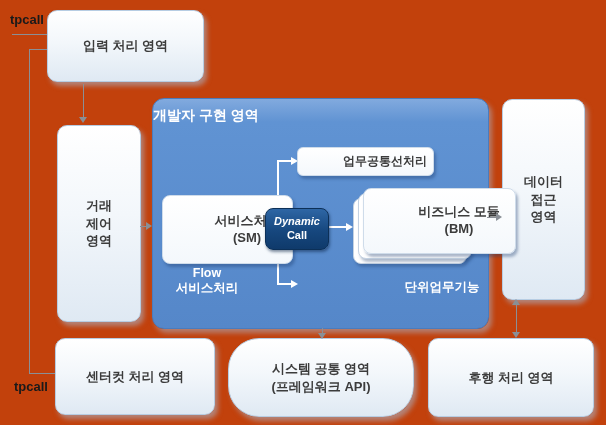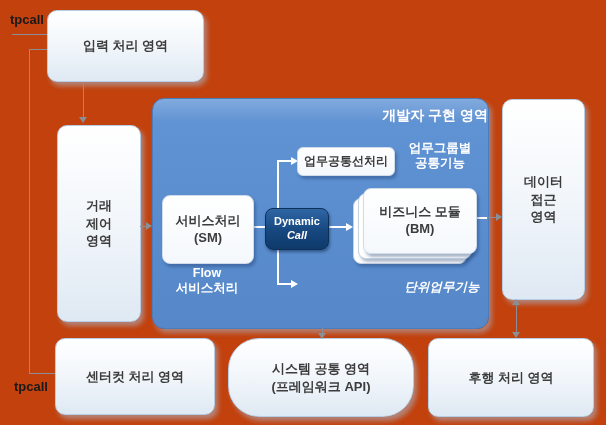--- a/index.html
+++ b/index.html
@@ -18,30 +18,30 @@
   }
   .lightbox .ln{display:block;}
   
   #panel{
     position:absolute;left:152px;top:98px;width:335px;height:229px;border-radius:12px;
     background:linear-gradient(180deg,#82aade 0%,#6093d3 10%,#5587c9 100%);
     border:1px solid #4a7cbe;
     box-shadow:3px 4px 5px rgba(168,188,212,0.5);
   }
   #panel-title{
-    position:absolute;left:0;right:0;top:8px;text-align:right;
+    position:absolute;left:0;right:0;top:8px;text-align:left;
     color:#ffffff;font-weight:bold;font-size:14px;
   }
   .innerbox{
     position:absolute;border-radius:8px;
     background:linear-gradient(180deg,#ffffff 0%,#f4f8fc 100%);
     border:1px solid #cfdcea;
     box-shadow:2px 3px 3px rgba(30,60,110,0.38);
     display:flex;align-items:center;justify-content:center;
-    color:#3c3c3c;font-weight:bold;font-size:13px;line-height:1.3;text-align:center;
+    color:#3c3c3c;font-weight:bold;font-size:13px;line-height:1.3;text-align:center;padding-left:39px;
   }
   .pill{border-radius:6px;font-size:12px;}
   .stack-layer{
     position:absolute;border-radius:8px;background:#ffffff;border:1px solid #c4d2e2;
     box-shadow:2px 3px 3px rgba(30,60,110,0.35);
   }
   #dynamic-call{
     position:absolute;left:265px;top:208px;width:62px;height:40px;border-radius:8px;
     background:linear-gradient(180deg,#2e66a5 0%,#16477e 55%,#0f3a6b 100%);
     border:1px solid #0c3058;
@@ -152,34 +152,30 @@
   <div class="stack-layer" style="left:358px;top:193px;width:112px;height:64px;"></div>
   <div class="innerbox" style="left:363px;top:188px;width:112px;height:64px;">
     <span>
       <span class="ln">비즈니스 모듈</span>
       <span class="ln">(BM)</span>
     </span>
   </div>
 
   <div id="dynamic-call">
     <span>
-      <span class="ln" style="display:block;">Dynamic</span>
-      <span class="ln" style="display:block;font-style:italic;">Call</span>
+      <span class="ln" style="display:block;font-style:italic;">Dynamic</span>
+      <span class="ln" style="display:block;">Call</span>
     </span>
   </div>
 
   <div class="bluelabel" style="left:160px;top:266px;width:94px;">
     <span style="display:block;">Flow</span>
     <span style="display:block;">서비스처리</span>
   </div>
-  <div class="bluelabel" style="left:400px;top:141px;width:80px;">
-    <span style="display:block;">업무그룹별</span>
-    <span style="display:block;">공통기능</span>
-  </div>
-  <div class="bluelabel" style="left:401px;top:280px;width:82px;font-style:italic;">단위업무기능</div>
+  <div class="bluelabel" style="left:401px;top:280px;width:82px;">단위업무기능</div>
 
   <div class="vline gray" style="left:83px;top:84px;height:33px;"></div>
   <div class="ah ah-down-gray" style="left:79px;top:117px;"></div>
 
   <div class="hline gray" style="left:140px;top:226px;width:7px;"></div>
   <div class="ah ah-right-gray" style="left:146px;top:222px;"></div>
 
   <div class="hline gray" style="left:487px;top:217px;width:9px;"></div>
   <div class="ah ah-right-gray" style="left:496px;top:213px;"></div>
 

